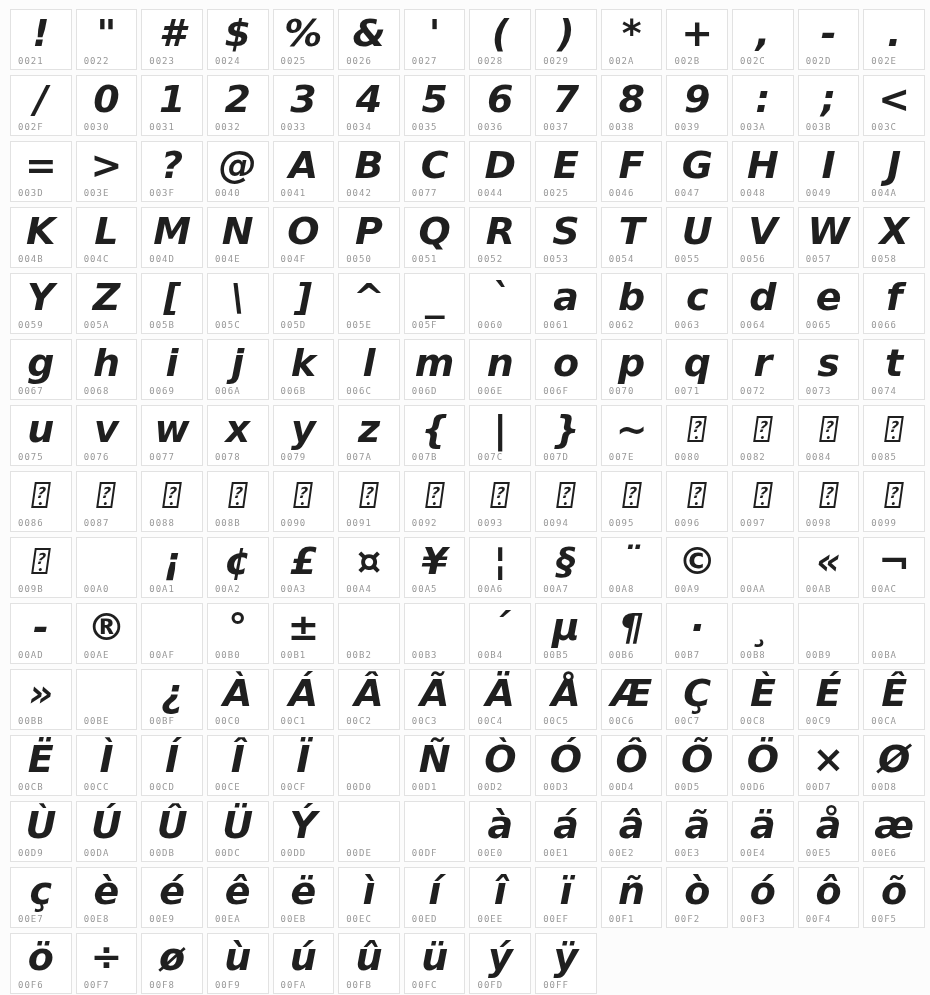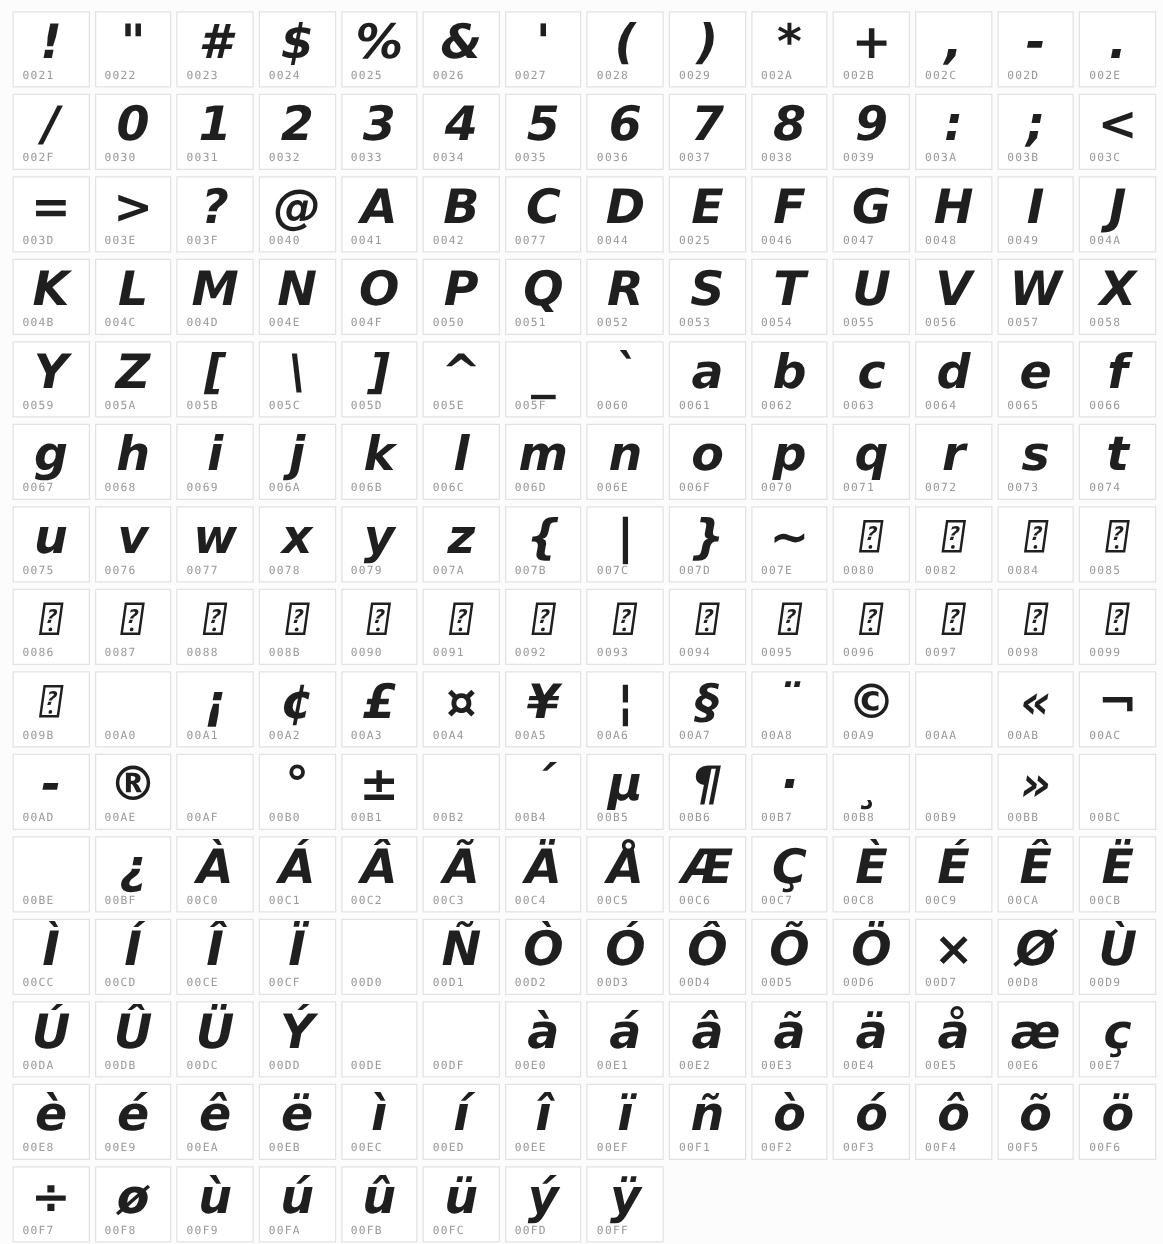--- a/index.html
+++ b/index.html
@@ -865,20 +865,26 @@
       <span class="code-label">00B1</span>
     </div>
     <div class="cell">
       <div class="glyph-box">
         <span class="glyph"></span>
       </div>
       <span class="code-label">00B2</span>
     </div>
     <div class="cell">
       <div class="glyph-box">
+        <span class="glyph"></span>
+      </div>
+      <span class="code-label">00B3</span>
+    </div>
+    <div class="cell">
+      <div class="glyph-box">
         <span class="glyph">´</span>
       </div>
       <span class="code-label">00B4</span>
     </div>
     <div class="cell">
       <div class="glyph-box">
         <span class="glyph">µ</span>
       </div>
       <span class="code-label">00B5</span>
     </div>
@@ -901,29 +907,29 @@
       <span class="code-label">00B8</span>
     </div>
     <div class="cell">
       <div class="glyph-box">
         <span class="glyph"></span>
       </div>
       <span class="code-label">00B9</span>
     </div>
     <div class="cell">
       <div class="glyph-box">
+        <span class="glyph"></span>
+      </div>
+      <span class="code-label">00BA</span>
+    </div>
+    <div class="cell">
+      <div class="glyph-box">
         <span class="glyph">»</span>
       </div>
       <span class="code-label">00BB</span>
-    </div>
-    <div class="cell">
-      <div class="glyph-box">
-        <span class="glyph"></span>
-      </div>
-      <span class="code-label">00BC</span>
     </div>
     <div class="cell">
       <div class="glyph-box">
         <span class="glyph"></span>
       </div>
       <span class="code-label">00BE</span>
     </div>
     <div class="cell">
       <div class="glyph-box">
         <span class="glyph">¿</span>

